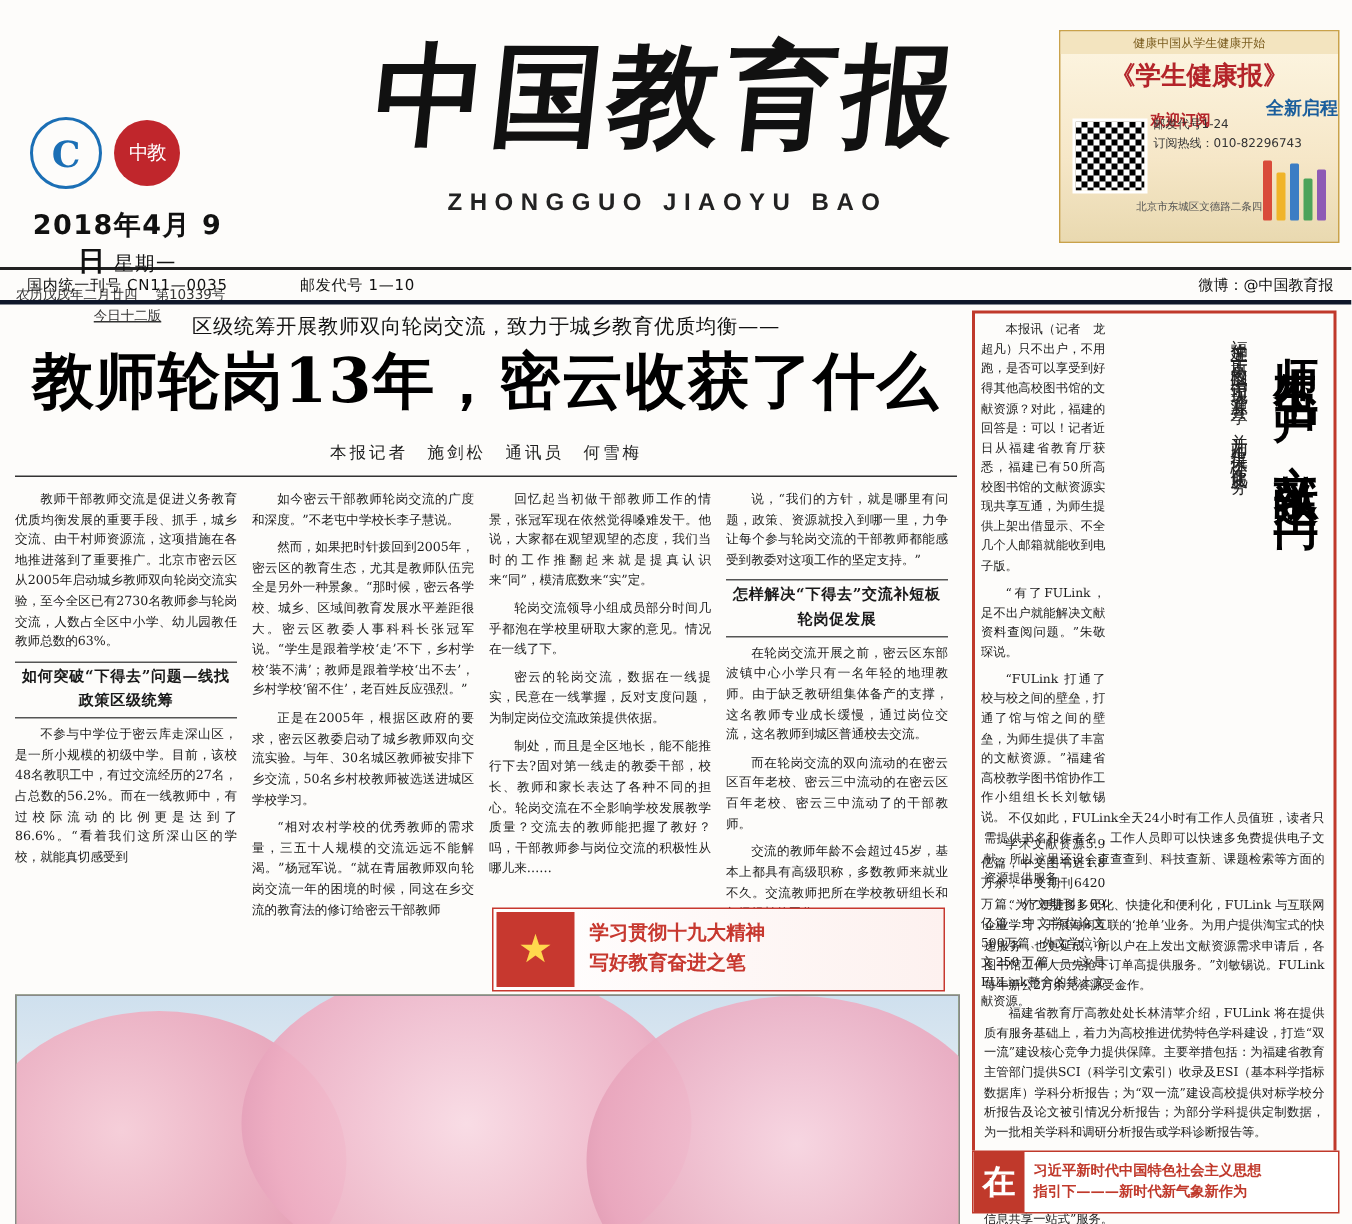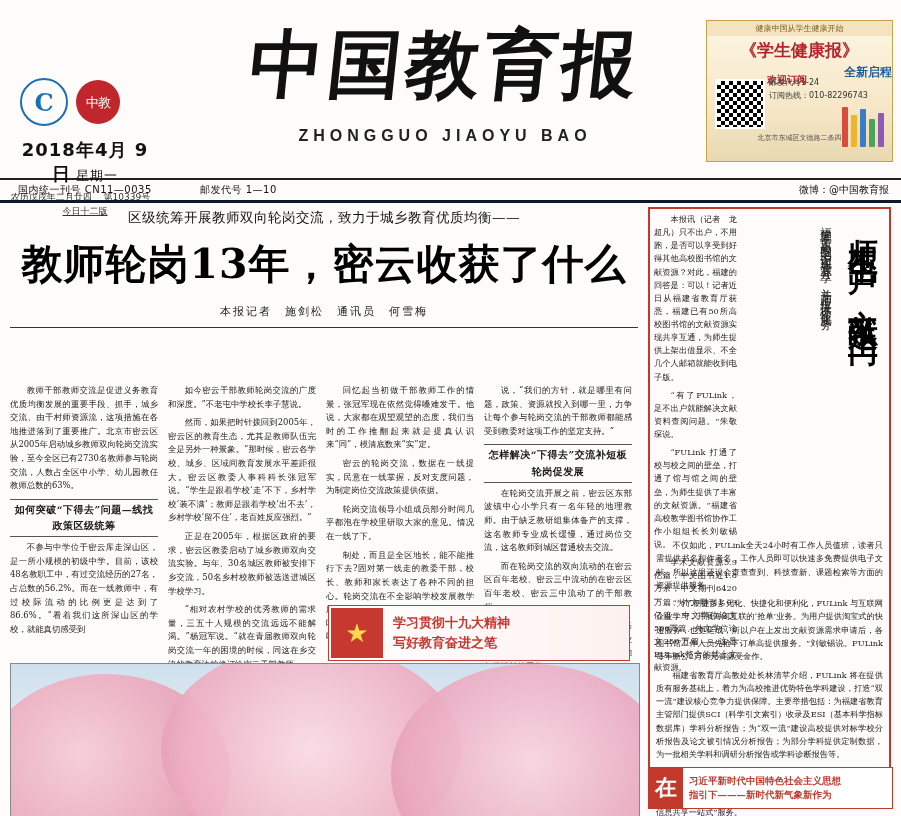--- a/index.html
+++ b/index.html
@@ -57,29 +57,29 @@
   .sub-bar .right{position:absolute;right:12px;top:3px;}
 
   
   .content{position:relative;width:758px;height:610px;}
 
   
   .main-left{position:absolute;left:10px;top:6px;width:628px;}
   .kicker{font-size:13.5px;color:#111;text-align:center;letter-spacing:.5px;
      font-family:"DejaVu Serif","Liberation Serif",serif;}
   .headline{
-    margin-top:10px;text-align:center;
+    text-align:center;
     font-family:"DejaVu Serif","Liberation Serif",serif;
     font-size:41px;font-weight:bold;letter-spacing:1px;color:#000;}
   .byline{margin-top:12px;text-align:center;font-size:11px;letter-spacing:2px;color:#222;}
   .rule{margin-top:8px;border-top:1px solid #333;}
 
   .cols{margin-top:8px;display:flex;gap:10px;}
   .col{width:148px;font-size:8.4px;line-height:1.62;text-align:justify;color:#1a1a1a;
-    font-family:"DejaVu Serif","Liberation Serif",serif;margin-top:48px;}
+    font-family:"DejaVu Serif","Liberation Serif",serif;}
   .col p{margin:0 0 5px 0;text-indent:2em;}
   .subhead{font-weight:bold;font-size:10px;text-indent:0 !important;margin:6px 0 4px 0;
     letter-spacing:.5px;}
   .subhead.boxed{border-top:1px solid #555;border-bottom:1px solid #555;padding:2px 0;text-align:center;}
 
   
   .party-banner{position:absolute;left:328px;top:402px;width:300px;height:54px;
     border:1px solid #c7382f;background:linear-gradient(90deg,#fff 0%,#fdf1ef 100%);
     display:flex;align-items:center;}
   .party-emblem{width:52px;height:50px;margin-left:2px;position:relative;
@@ -199,22 +199,22 @@
 
         <div class="col">
           <p>如今密云干部教师轮岗交流的广度和深度。”不老屯中学校长李子慧说。</p>
           <p>然而，如果把时针拨回到2005年，密云区的教育生态，尤其是教师队伍完全是另外一种景象。“那时候，密云各学校、城乡、区域间教育发展水平差距很大。密云区教委人事科科长张冠军说。“学生是跟着学校‘走’不下，乡村学校‘装不满’；教师是跟着学校‘出不去’，乡村学校‘留不住’，老百姓反应强烈。”</p>
           <p>正是在2005年，根据区政府的要求，密云区教委启动了城乡教师双向交流实验。与年、30名城区教师被安排下乡交流，50名乡村校教师被选送进城区学校学习。</p>
           <p>“相对农村学校的优秀教师的需求量，三五十人规模的交流远远不能解渴。”杨冠军说。“就在青届教师双向轮岗交流一年的困境的时候，同这在乡交流的教育法的修订给密云干部教师</p>
         </div>
 
         <div class="col">
           <p>回忆起当初做干部教师工作的情景，张冠军现在依然觉得嗓难发干。他说，大家都在观望观望的态度，我们当时的工作推翻起来就是提真认识来“同”，模清底数来“实”定。</p>
+          <p>轮岗交流领导小组成员部分时间几乎都泡在学校里研取大家的意见。情况在一线了下。</p>
           <p>密云的轮岗交流，数据在一线提实，民意在一线掌握，反对支度问题，为制定岗位交流政策提供依据。</p>
-          <p>轮岗交流领导小组成员部分时间几乎都泡在学校里研取大家的意见。情况在一线了下。</p>
           <p>制处，而且是全区地长，能不能推行下去?固对第一线走的教委干部，校长、教师和家长表达了各种不同的担心。轮岗交流在不全影响学校发展教学质量？交流去的教师能把握了教好？吗，干部教师参与岗位交流的积极性从哪儿来……</p>
         </div>
 
         <div class="col">
           <p>说，“我们的方针，就是哪里有问题，政策、资源就投入到哪一里，力争让每个参与轮岗交流的干部教师都能感受到教委对这项工作的坚定支持。”</p>
           <div class="subhead boxed">怎样解决“下得去”交流补短板　轮岗促发展</div>
           <p>在轮岗交流开展之前，密云区东部波镇中心小学只有一名年轻的地理教师。由于缺乏教研组集体备产的支撑，这名教师专业成长缓慢，通过岗位交流，这名教师到城区普通校去交流。</p>
           <p>而在轮岗交流的双向流动的在密云区百年老校、密云三中流动的在密云区百年老校、密云三中流动了的干部教师。</p>
           <p>交流的教师年龄不会超过45岁，基本上都具有高级职称，多数教师来就业不久。交流教师把所在学校教研组长和年级组长的工作。</p>
         </div>

